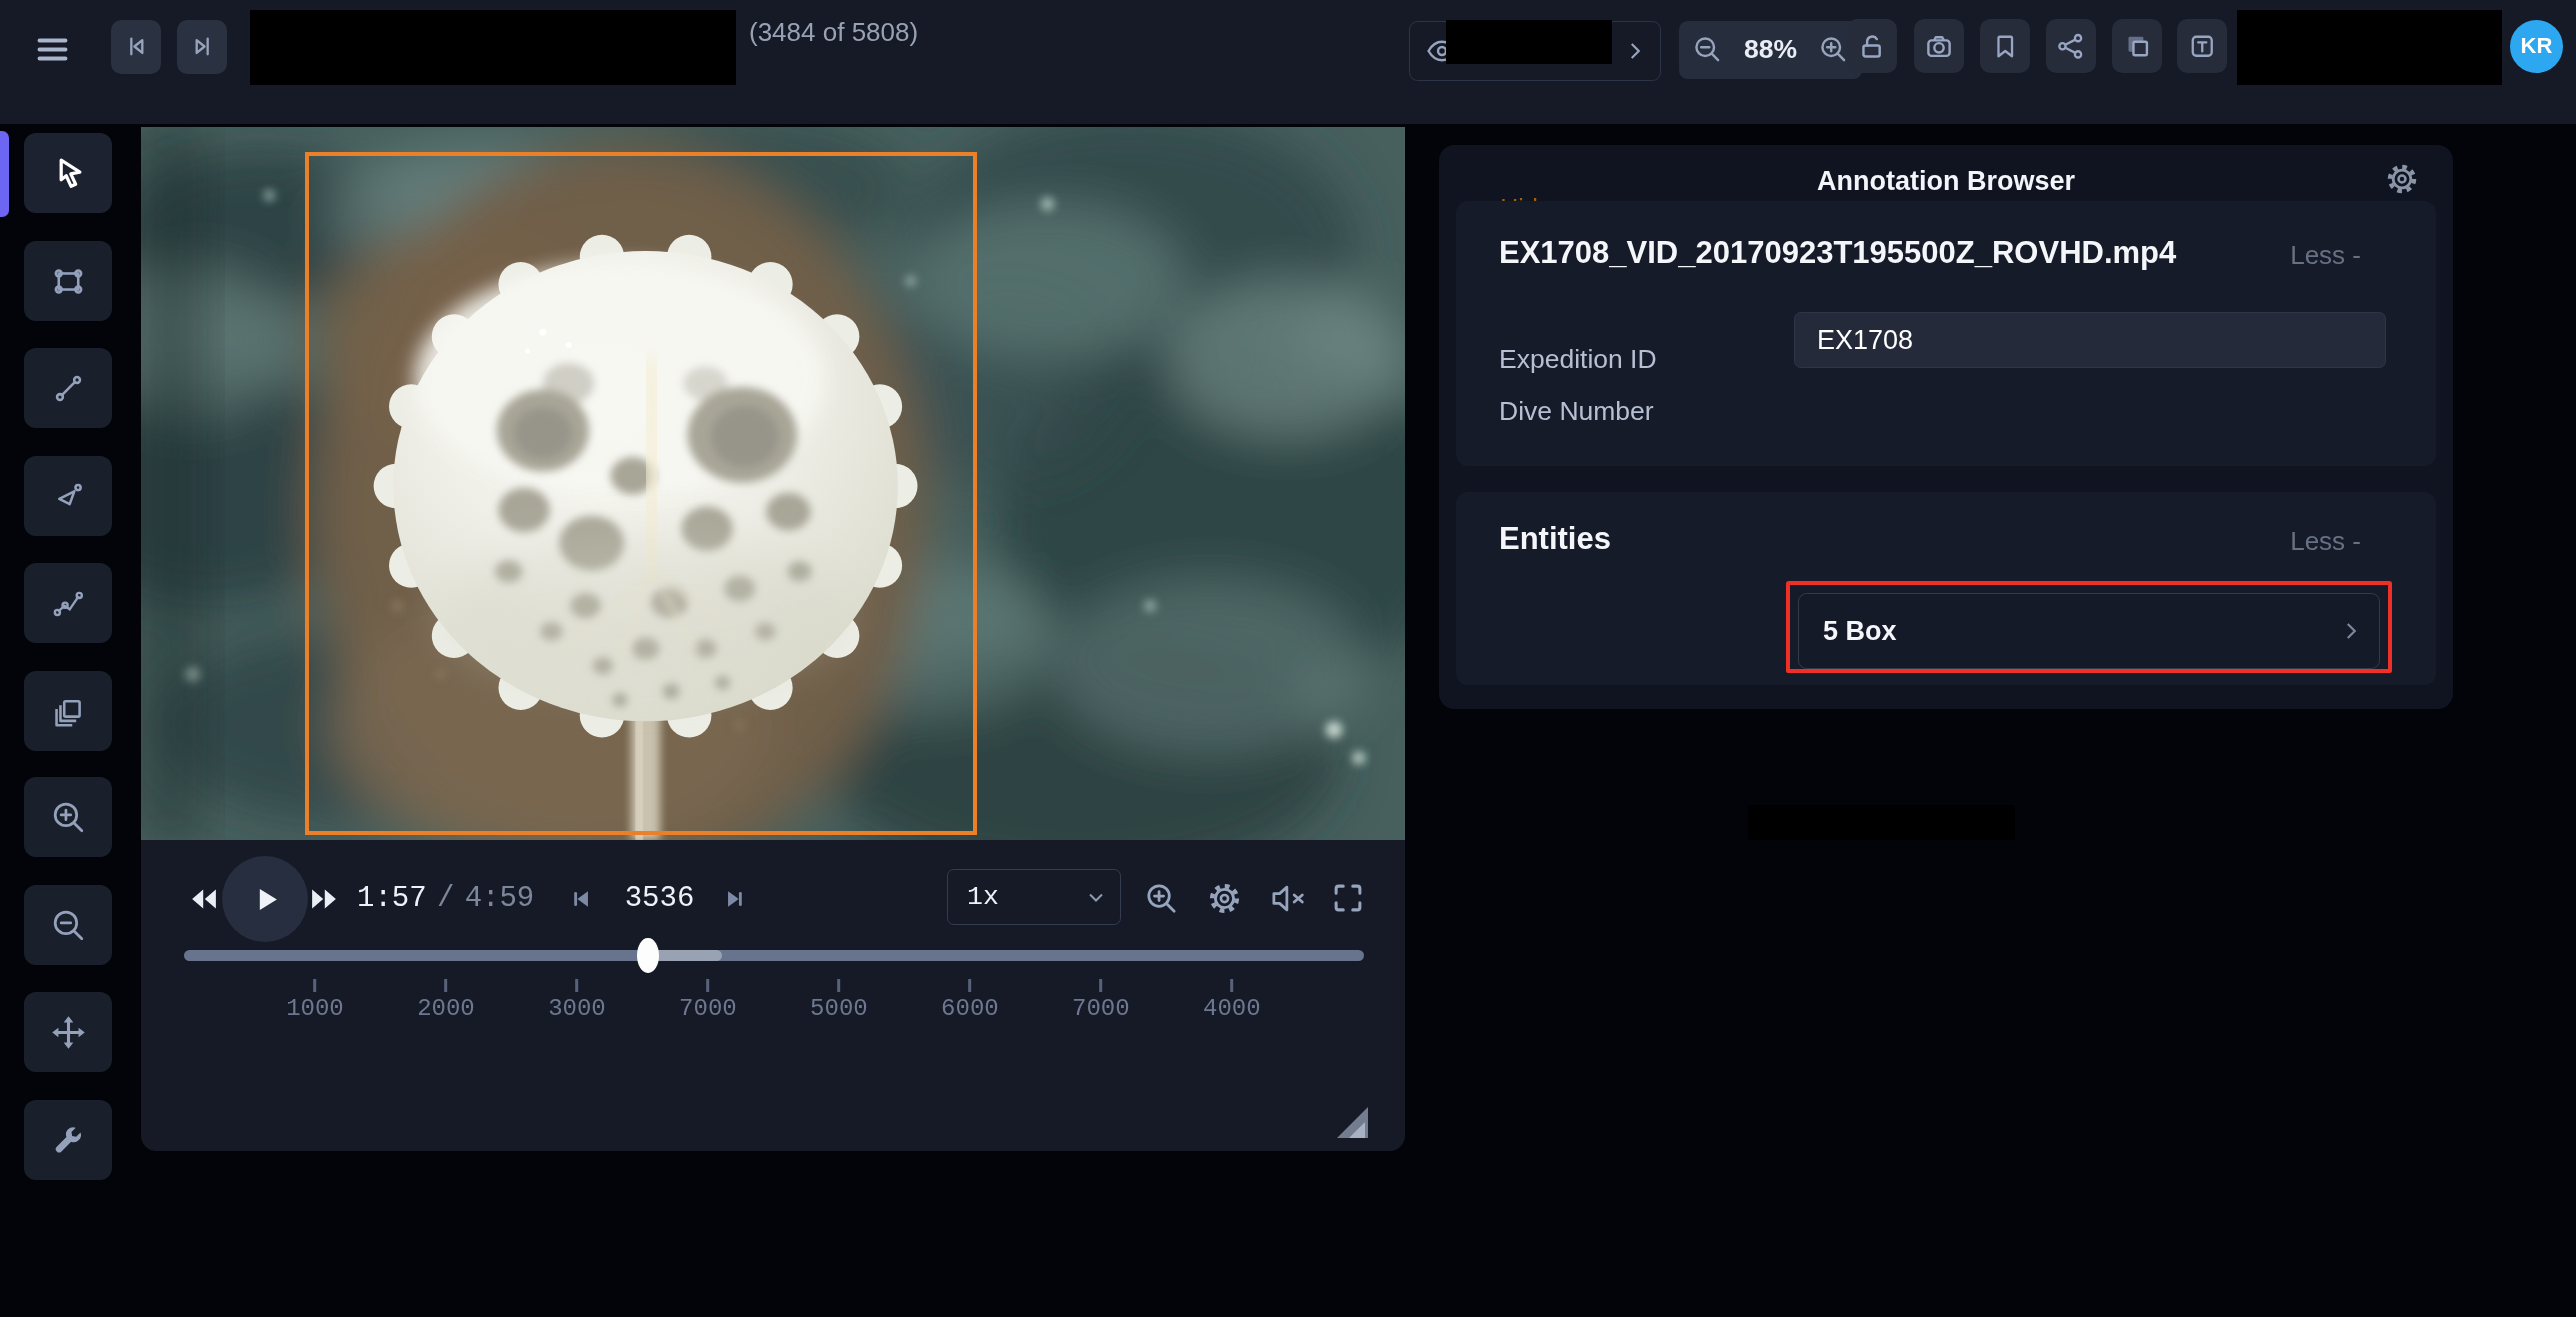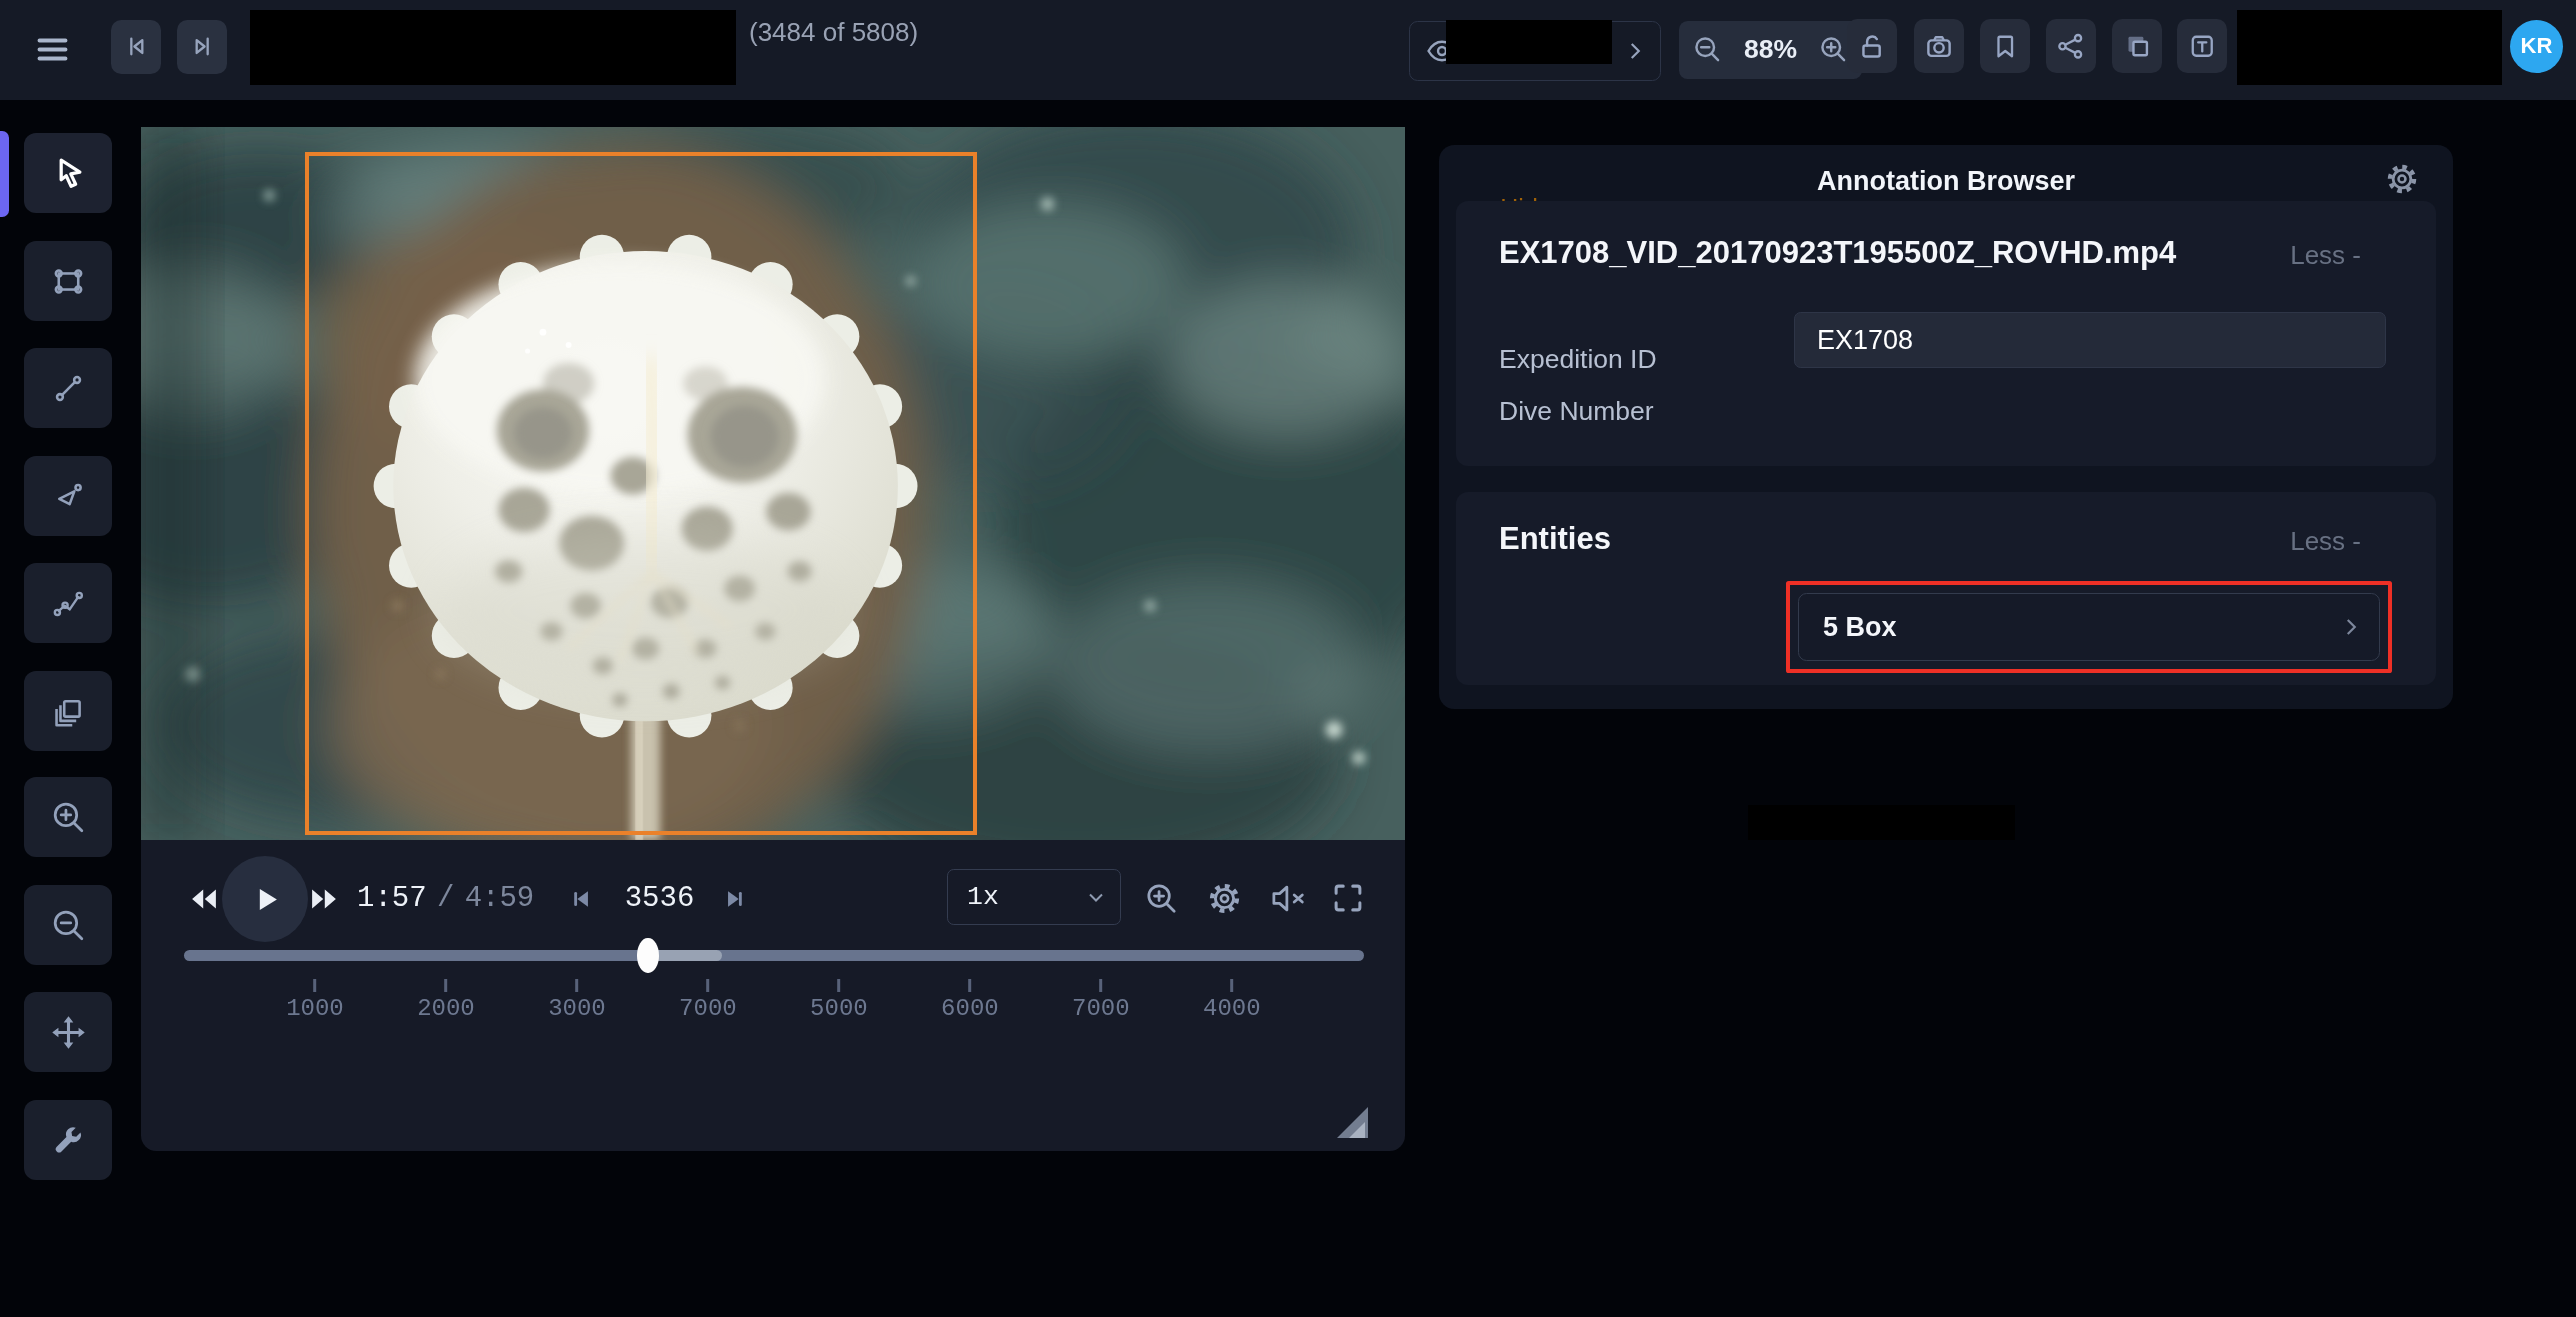--- a/index.html
+++ b/index.html
@@ -3,21 +3,21 @@
 <meta charset="utf-8">
 <style>
   html,body{margin:0;padding:0;background:#020409;}
   body{width:2576px;height:1317px;overflow:hidden;position:relative;
        font-family:"Liberation Sans","DejaVu Sans",sans-serif;color:#e8edf5;}
   .abs{position:absolute;}
   svg{display:block;}
   .icon{color:#97a4bd;}
 
   
-  .topbar{position:absolute;left:0;top:0;width:2576px;height:100px;background:#151a26;}
+  .topbar{position:absolute;left:0;top:0;width:2576px;height:124px;background:#151a26;}
   .hamburger{left:32.5px;top:29px;width:39px;height:41px;color:#aab6cc;cursor:pointer;}
   .navbtn{width:50px;height:54px;top:19.7px;background:#2a3140;border-radius:10.3px;
           display:flex;align-items:center;justify-content:center;color:#97a4bd;cursor:pointer;}
   .redact{background:#000;}
   .counter{left:749px;top:17px;font-size:26px;color:#99a2b4;}
   .eyebox{left:1409px;top:20.5px;width:250px;height:58px;border:1.7px solid #2c3447;border-radius:8.6px;
           display:flex;align-items:center;cursor:pointer;}
   .eyebox .eye{margin-left:15.4px;}
   .eyebox .chev{position:absolute;right:12px;}
   .zoomgroup{left:1679px;top:20.5px;width:183px;height:58px;background:#262d3c;border-radius:8.6px;
@@ -74,21 +74,21 @@
   .card{left:17px;width:980px;background:#161b29;border-radius:12px;}
   .card1{top:56px;height:265px;}
   .card2{top:347px;height:193px;}
   .filename{left:43px;top:34px;font-size:31px;font-weight:700;color:#f4f6fa;}
   .lesslink{right:75px;font-size:26px;color:#687183;cursor:pointer;}
   .fieldlabel{left:43px;font-size:26.5px;color:#b7c0d2;}
   .fieldinput{left:338px;width:592px;height:56px;background:#242a39;border:0.9px solid #2e3547;border-radius:6.8px;
               color:#fff;font-size:27px;padding:0 22px;box-sizing:border-box;font-family:inherit;}
   .entities{left:43px;top:29px;font-size:31px;font-weight:700;color:#f4f6fa;}
   .highlight{left:330px;top:89px;width:606px;height:92px;border:4.3px solid #ee3026;border-radius:2.6px;box-sizing:border-box;}
-  .entitybtn{left:342px;top:101px;width:582px;height:68px;border:1.7px solid #333b4d;border-radius:8.6px;
+  .entitybtn{left:342px;top:101px;width:582px;height:76px;border:1.7px solid #333b4d;border-radius:8.6px;
              background:#151a28;display:flex;align-items:center;box-sizing:border-box;cursor:pointer;}
   .entitybtn .lbl{font-size:27px;font-weight:700;color:#f4f6fa;margin-left:24px;}
   .entitybtn .chev{position:absolute;right:15.4px;color:#7d879c;}
 </style>
 </head>
 <body>
 
 <div class="topbar">
   <svg class="abs hamburger" viewBox="0 0 24 24" fill="none" stroke="currentColor" stroke-width="2.4" stroke-linecap="round">
       <path d="M4 6.5h16M4 12h16M4 17.5h16"></path>

